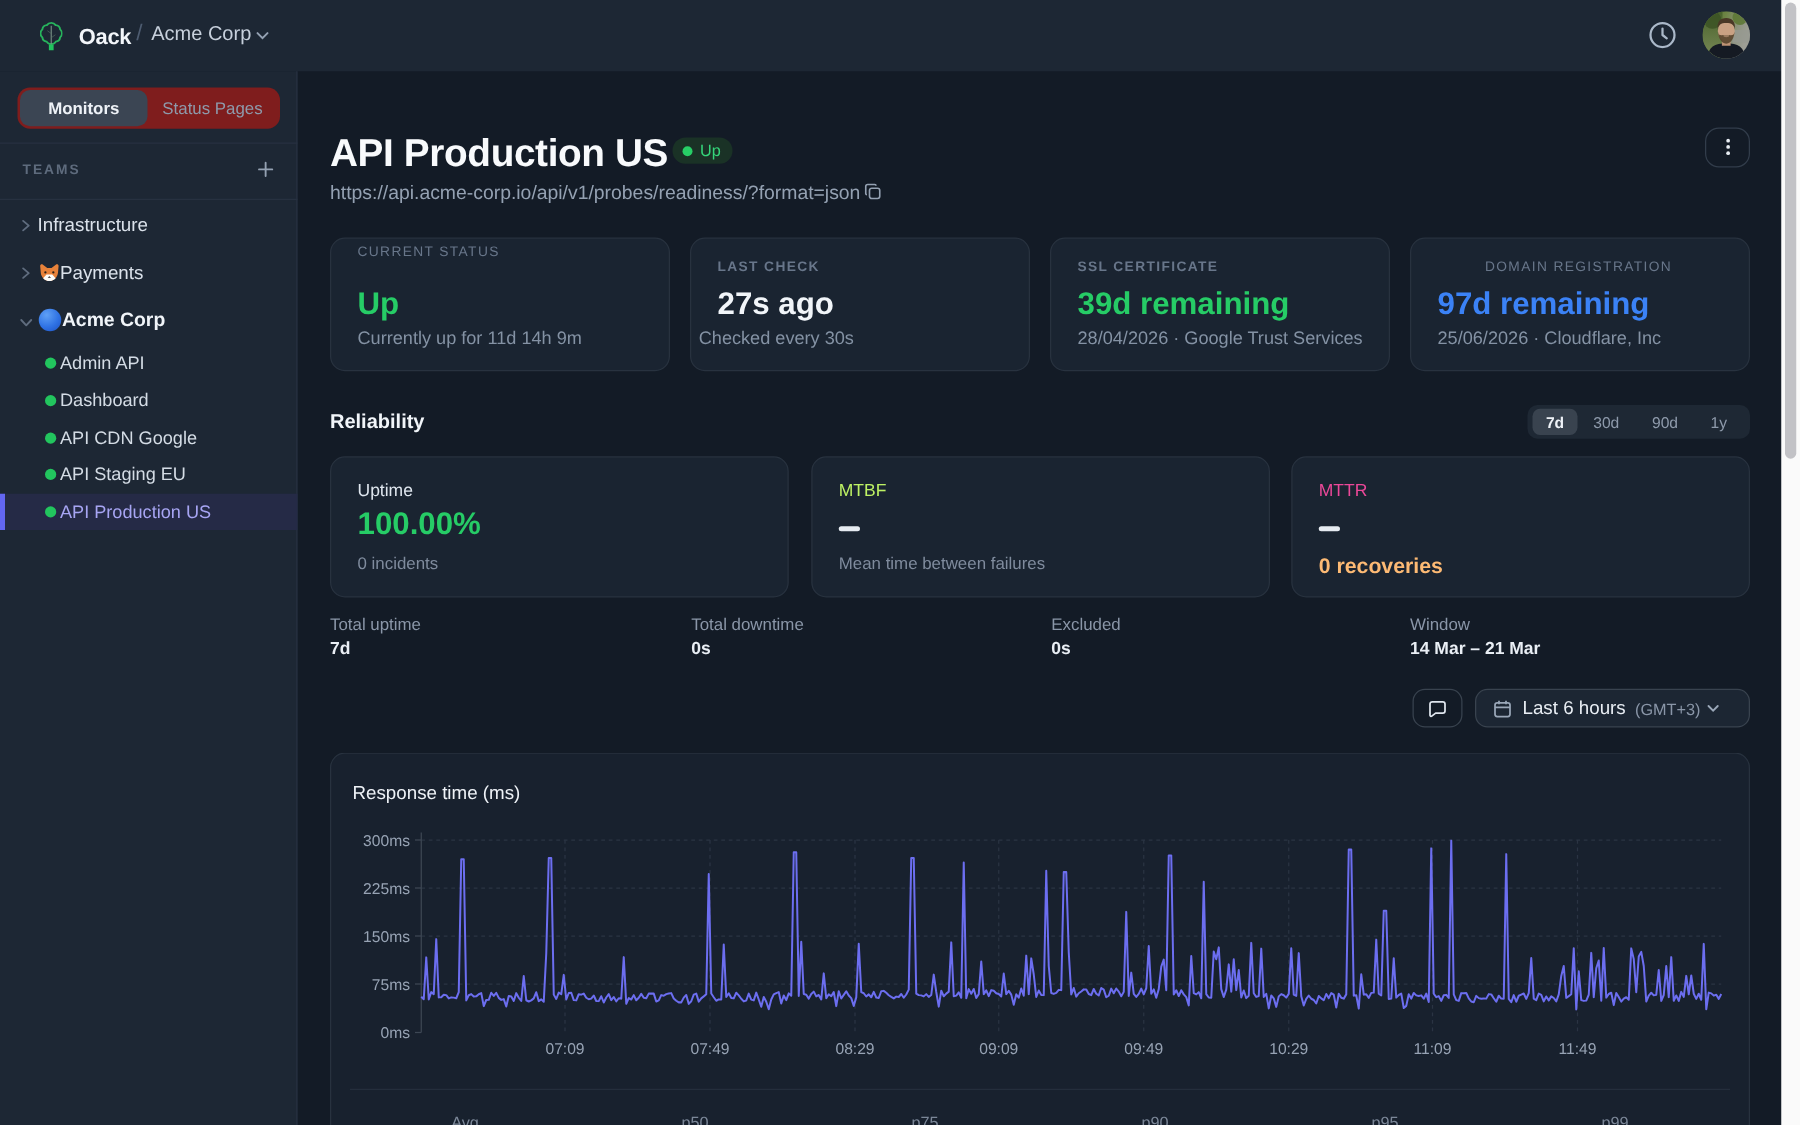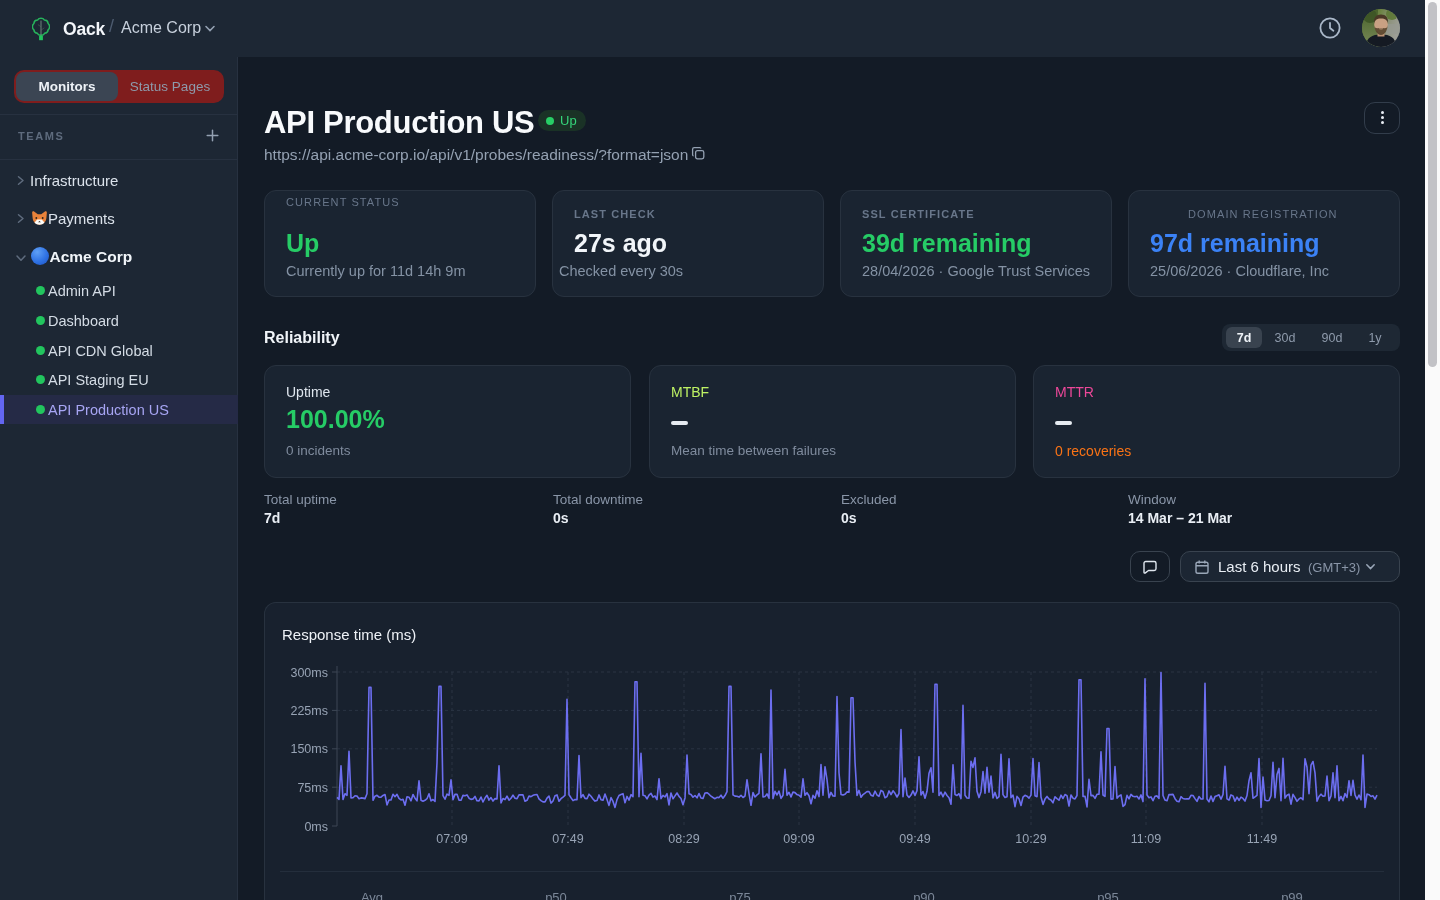--- a/index.html
+++ b/index.html
@@ -93,21 +93,21 @@
     <path d="M2 3 L6 7.3 L10 3" stroke="#5f6c7e" stroke-width="1.5" fill="none" stroke-linecap="round" stroke-linejoin="round"></path>
   </svg>
 <div class="abs" style="left:30.5px;top:247px;width:18px;height:18px;border-radius:50%;background:radial-gradient(circle at 35% 28%, #5fa0f5 0%, #2f72e4 55%, #1c50c0 100%);"></div>
 <div class="abs" style="left:49.5px;top:247.5px;font-size:15.5px;font-weight:bold;color:#f1f5f9;">Acme Corp</div>
 
 <div class="abs" style="left:36px;top:286px;width:9px;height:9px;border-radius:50%;background:#22c55e;"></div>
 <div class="abs" style="left:48px;top:283px;font-size:14.5px;color:#d4dce5;">Admin API</div>
 <div class="abs" style="left:36px;top:316px;width:9px;height:9px;border-radius:50%;background:#22c55e;"></div>
 <div class="abs" style="left:48px;top:313px;font-size:14.5px;color:#d4dce5;">Dashboard</div>
 <div class="abs" style="left:36px;top:346px;width:9px;height:9px;border-radius:50%;background:#22c55e;"></div>
-<div class="abs" style="left:48px;top:343px;font-size:14.5px;color:#d4dce5;">API CDN Global</div>
+<div class="abs" style="left:48px;top:343px;font-size:14.5px;color:#d4dce5;">API CDN Google</div>
 <div class="abs" style="left:36px;top:375px;width:9px;height:9px;border-radius:50%;background:#22c55e;"></div>
 <div class="abs" style="left:48px;top:372px;font-size:14.5px;color:#d4dce5;">API Staging EU</div>
 <div class="abs" style="left:0;top:395px;width:238px;height:29px;background:#252a46;border-left:4px solid #6366f1;"></div>
 <div class="abs" style="left:36px;top:405px;width:9px;height:9px;border-radius:50%;background:#22c55e;"></div>
 <div class="abs" style="left:48px;top:402px;font-size:14.5px;font-weight:500;color:#a7a5f3;">API Production US</div>
 
 <div class="abs" style="left:264px;top:105px;font-size:31px;font-weight:bold;color:#f8fafc;letter-spacing:-0.3px;">API Production US</div>
 <div class="abs" style="left:538px;top:110px;width:48px;height:21px;background:#1a3226;border-radius:11px;display:flex;align-items:center;">
   <div style="width:8px;height:8px;border-radius:50%;background:#27ce66;margin-left:8px;"></div>
   <div style="font-size:13px;font-weight:500;color:#35d57a;margin-left:6px;">Up</div>
@@ -158,21 +158,21 @@
 <div class="abs" style="left:286px;top:443px;font-size:13.5px;color:#7f8b9d;">0 incidents</div>
 
 <div class="abs" style="left:649px;top:365px;width:367px;height:113px;background:#1a2431;border:1px solid #28323f;border-radius:12px;"></div>
 <div class="abs" style="left:671px;top:384px;font-size:14px;font-weight:500;color:#bef264;">MTBF</div>
 <div class="abs" style="left:671px;top:421px;width:17px;height:4px;border-radius:2px;background:#e6ebf1;"></div>
 <div class="abs" style="left:671px;top:443px;font-size:13.5px;color:#7f8b9d;">Mean time between failures</div>
 
 <div class="abs" style="left:1033px;top:365px;width:367px;height:113px;background:#1a2431;border:1px solid #28323f;border-radius:12px;"></div>
 <div class="abs" style="left:1055px;top:384px;font-size:14px;font-weight:500;color:#ec4899;">MTTR</div>
 <div class="abs" style="left:1055px;top:421px;width:17px;height:4px;border-radius:2px;background:#e6ebf1;"></div>
-<div class="abs" style="left:1055px;top:443px;font-size:14px;color:#f97316;">0 recoveries</div>
+<div class="abs" style="left:1055px;top:443px;font-size:17px;color:#fdba74;font-weight:bold;">0 recoveries</div>
 
 <div class="abs" style="left:264px;top:492px;font-size:13.5px;color:#8a96a8;">Total uptime</div>
 <div class="abs" style="left:264px;top:510px;font-size:14px;font-weight:bold;color:#e9eef4;">7d</div>
 <div class="abs" style="left:553px;top:492px;font-size:13.5px;color:#8a96a8;">Total downtime</div>
 <div class="abs" style="left:553px;top:510px;font-size:14px;font-weight:bold;color:#e9eef4;">0s</div>
 <div class="abs" style="left:841px;top:492px;font-size:13.5px;color:#8a96a8;">Excluded</div>
 <div class="abs" style="left:841px;top:510px;font-size:14px;font-weight:bold;color:#e9eef4;">0s</div>
 <div class="abs" style="left:1128px;top:492px;font-size:13.5px;color:#8a96a8;">Window</div>
 <div class="abs" style="left:1128px;top:510px;font-size:14px;font-weight:bold;color:#e9eef4;">14 Mar – 21 Mar</div>
 

